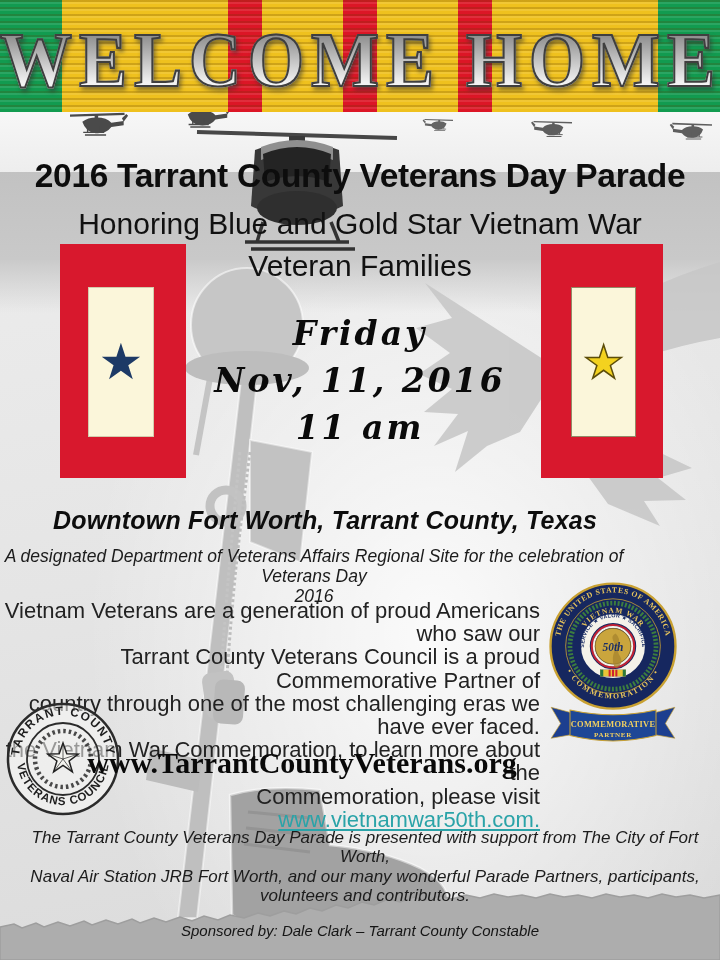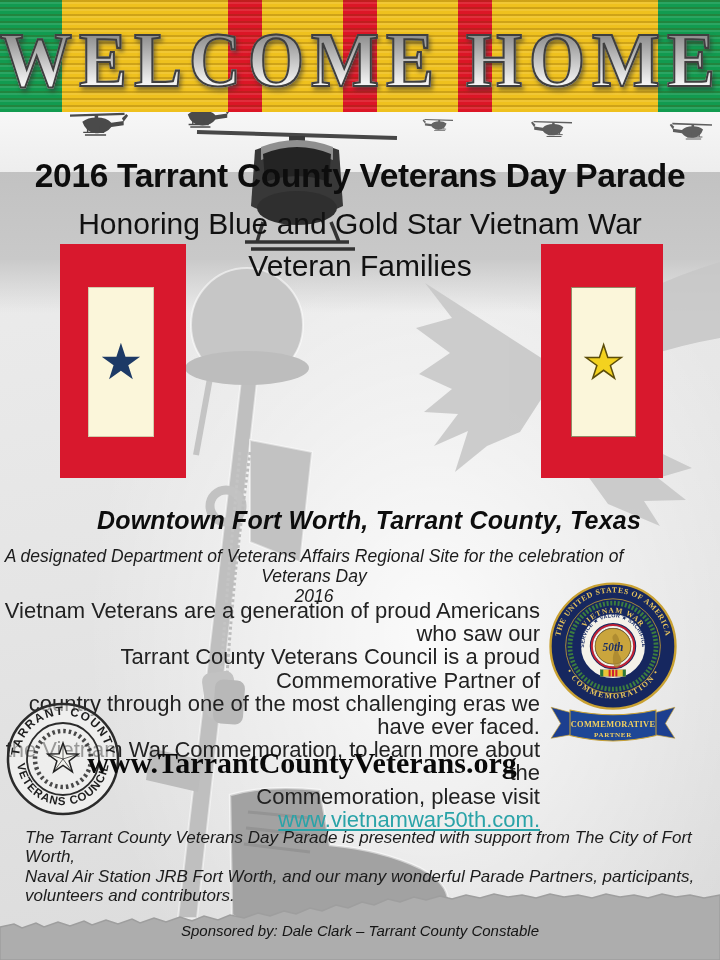--- a/index.html
+++ b/index.html
@@ -34,29 +34,29 @@
   }
   
   .title{left:0;top:137px;width:720px;text-align:center;z-index:2;
     font-size:33.5px;font-weight:bold;letter-spacing:-0.3px;color:#0d0d0d;margin-top:20px;}
   .subtitle{left:0;top:203px;width:720px;text-align:center;z-index:2;
     font-size:30px;line-height:42px;color:#111;}
   .dateblock{left:0;top:310px;width:720px;text-align:center;z-index:2;
     font-family:"DejaVu Serif",serif;font-style:italic;font-weight:bold;
     font-size:33px;line-height:47px;letter-spacing:3px;color:#0a0a0a;}
   .location{left:0;top:506px;width:650px;text-align:center;z-index:2;
-    font-size:25px;font-weight:bold;font-style:italic;color:#0d0d0d;letter-spacing:0.2px;padding-left:44px;}
+    font-size:25px;font-weight:bold;font-style:italic;color:#0d0d0d;letter-spacing:0.2px;}
   .designation{left:0;top:546px;width:628px;text-align:center;z-index:2;
     font-size:17.5px;font-style:italic;line-height:20px;color:#1b1b1b;}
   .about{left:2px;top:599px;width:538px;text-align:right;z-index:2;
     font-size:22px;line-height:23.2px;color:#222;}
   .about .link{color:#2aa3a8;text-decoration:underline;cursor:pointer;}
   .website{left:0;top:746px;width:604px;text-align:center;z-index:2;
     font-family:Liberation Serif, serif;font-weight:bold;font-size:30px;color:#090909;}
-  .support{left:25px;top:828px;width:680px;text-align:left;z-index:2;
+  .support{left:25px;top:828px;width:680px;text-align:center;z-index:2;
     font-size:17px;font-style:italic;line-height:19.4px;color:#1c1c1c;}
   .sponsor{left:0;top:922px;width:720px;text-align:center;z-index:2;
     font-size:15px;font-style:italic;color:#151515;}
   
   .flag{position:absolute;z-index:2;background:#d8182d;}
   .flag.left-flag{left:60px;top:244px;width:126px;height:234px;}
   .flag.right-flag{left:541px;top:244px;width:122px;height:234px;}
   .flag-inner{position:absolute;background:#fbf6da;display:flex;align-items:center;justify-content:center;}
   .left-flag .flag-inner{left:28px;right:32px;top:43px;bottom:41px;border:1px solid rgba(90,80,40,0.25);}
   .right-flag .flag-inner{left:30px;right:27px;top:43px;bottom:41px;border:1px solid rgba(60,50,10,0.55);}
@@ -183,20 +183,25 @@
     <div class="flag-inner">
       <span class="star blue">★</span>
     </div>
   </div>
   <div class="flag right-flag">
     <div class="flag-inner">
       <span class="star gold">★</span>
     </div>
   </div>
 
+  <div class="abs dateblock">
+    <div>Friday</div>
+    <div>Nov, 11, 2016</div>
+    <div>11 am</div>
+  </div>
 
   <div class="abs location">Downtown Fort Worth, Tarrant County, Texas</div>
   <div class="abs designation">
     <div>A designated Department of Veterans Affairs Regional Site for the celebration of Veterans Day</div>
     <div>2016</div>
   </div>
 
   <div class="abs about">
     <div>Vietnam Veterans are a generation of proud Americans who saw our</div>
     <div>Tarrant County Veterans Council is a proud Commemorative Partner of</div>

